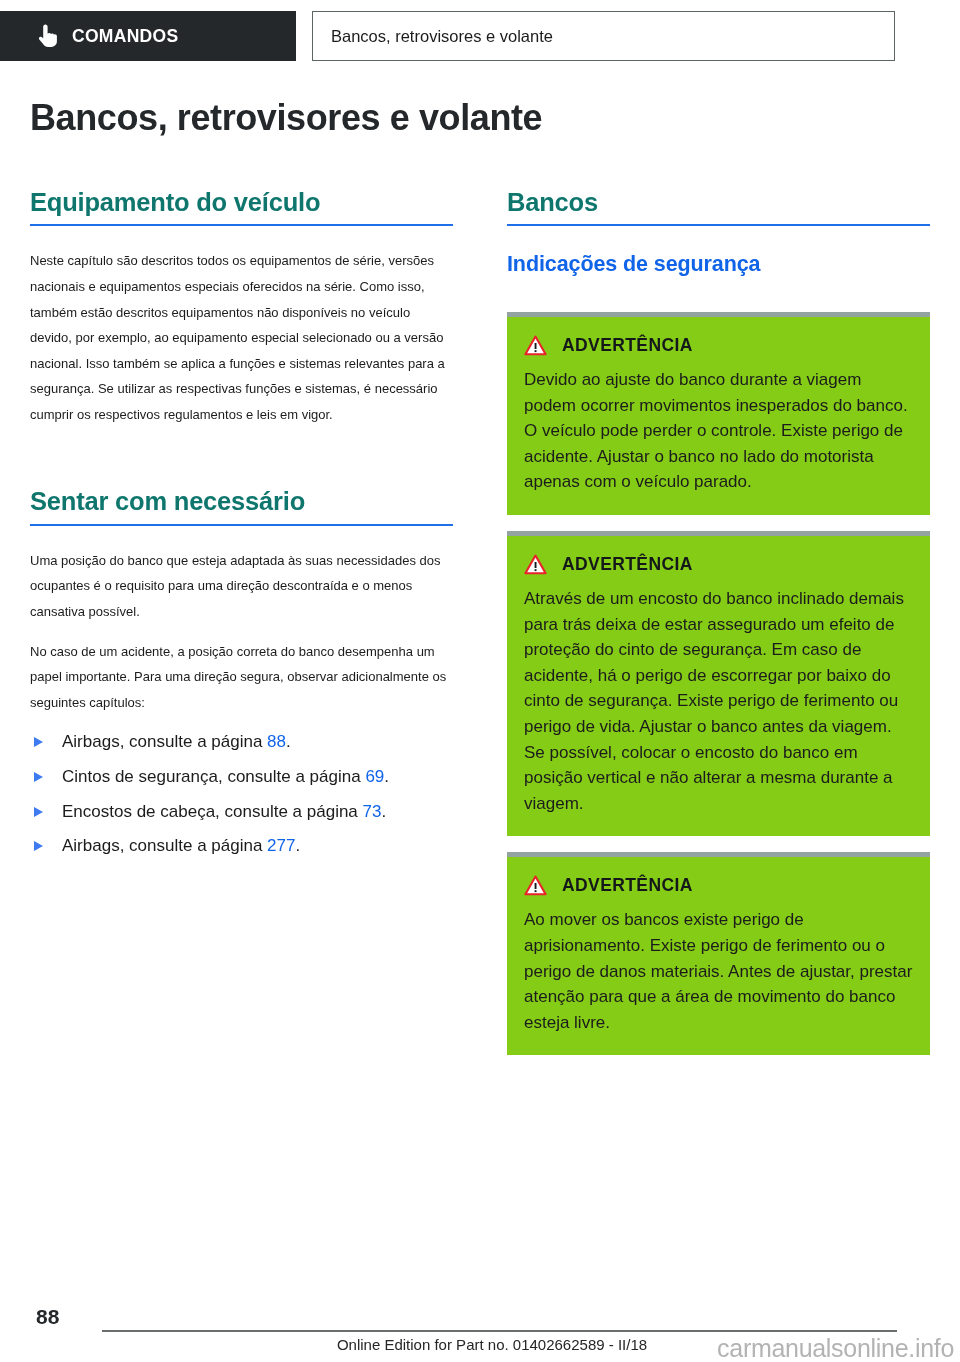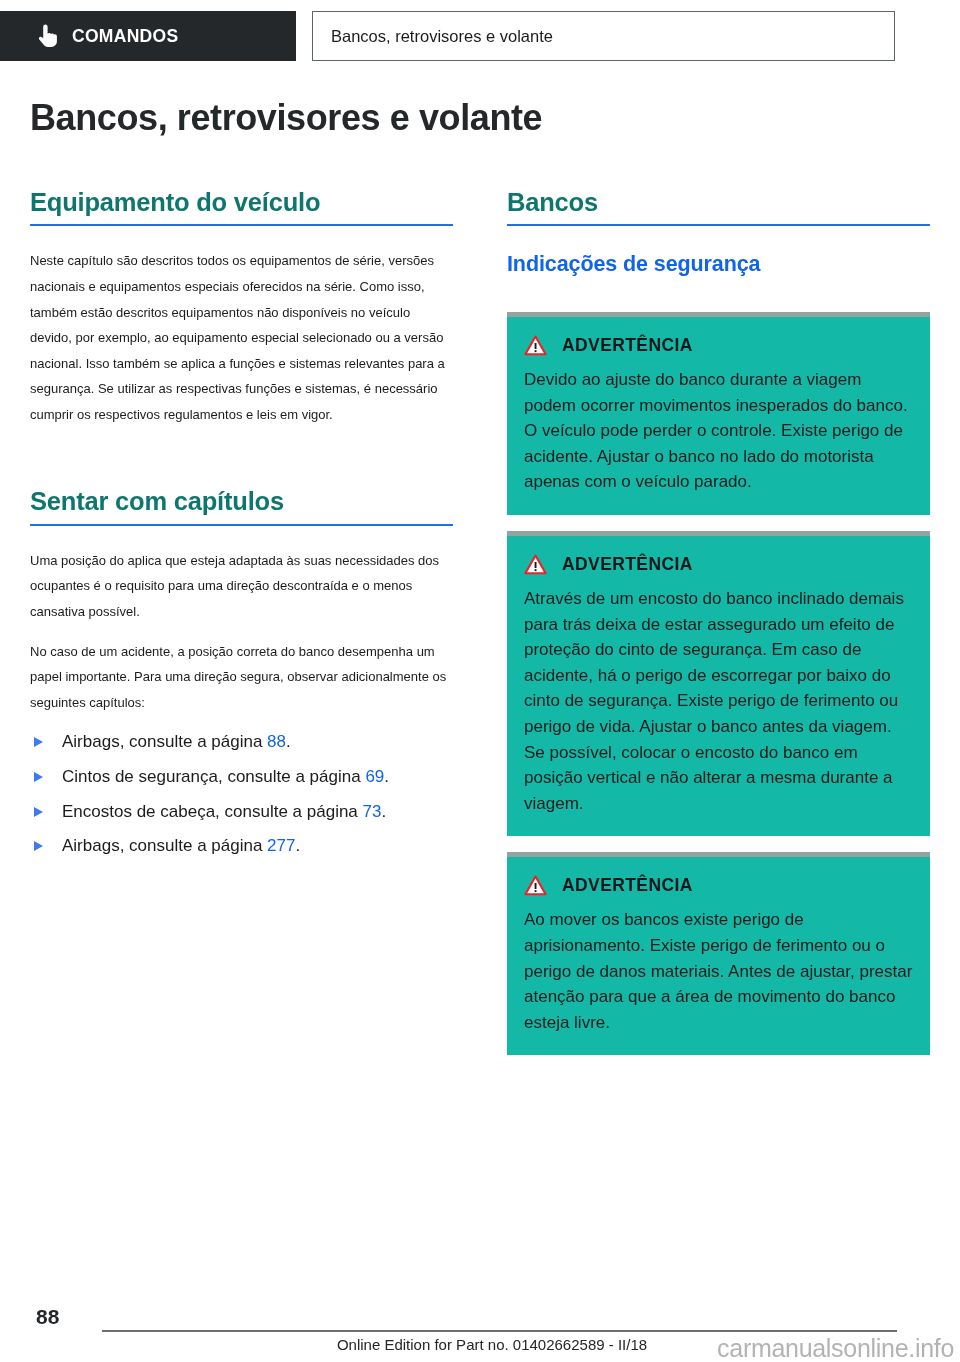--- a/index.html
+++ b/index.html
@@ -158,21 +158,21 @@
 
   
   .warn-wrap { margin-top: 16px; }
   .warn-wrap:first-child { margin-top: 0; }
   .warn-rule {
     height: 5px;
     background: #93a3a0;
     width: 100%;
   }
   .warn-box {
-    background: #14b8a6;
+    background: #84cc16;
     padding: 18px 17px 20px 17px;
     box-sizing: border-box;
   }
   .warn-head {
     display: flex;
     align-items: center;
     margin-bottom: 11px;
   }
   .warn-tri {
     width: 23px;
@@ -258,23 +258,23 @@
 <div class="columns">
 
   <div class="col">
 
     <h2 class="h1-blue">Equipamento do veículo</h2>
     <div class="gap-after-h1"></div>
     <p class="body">Neste capítulo são descritos todos os equipamentos de série, versões nacionais e equipamentos especiais oferecidos na série. Como isso, também estão descritos equipamentos não disponíveis no veículo devido, por exemplo, ao equipamento especial selecionado ou a versão nacional. Isso também se aplica a funções e sistemas relevantes para a segurança. Se utilizar as respectivas funções e sistemas, é necessário cumprir os respectivos regulamentos e leis em vigor.</p>
 
     <div class="section-gap"></div>
 
-    <h2 class="h1-blue">Sentar com capítulos</h2>
+    <h2 class="h1-blue">Sentar com necessário</h2>
     <div class="gap-after-h1"></div>
-    <p class="body">Uma posição do aplica que esteja adaptada às suas necessidades dos ocupantes é o requisito para uma direção descontraída e o menos cansativa possível.</p>
+    <p class="body">Uma posição do banco que esteja adaptada às suas necessidades dos ocupantes é o requisito para uma direção descontraída e o menos cansativa possível.</p>
     <p class="body">No caso de um acidente, a posição correta do banco desempenha um papel importante. Para uma direção segura, observar adicionalmente os seguintes capítulos:</p>
 
     <ul class="ref-list">
       <li>
         <span class="tri-bullet"></span>
         <span>Airbags, consulte a página </span><span class="pgnum">88</span><span>.</span>
       </li>
       <li>
         <span class="tri-bullet"></span>
         <span>Cintos de segurança, consulte a página </span><span class="pgnum">69</span><span>.</span>

